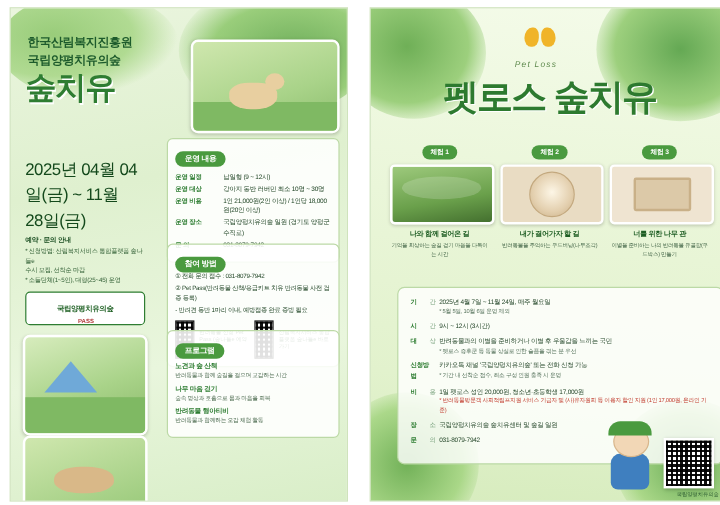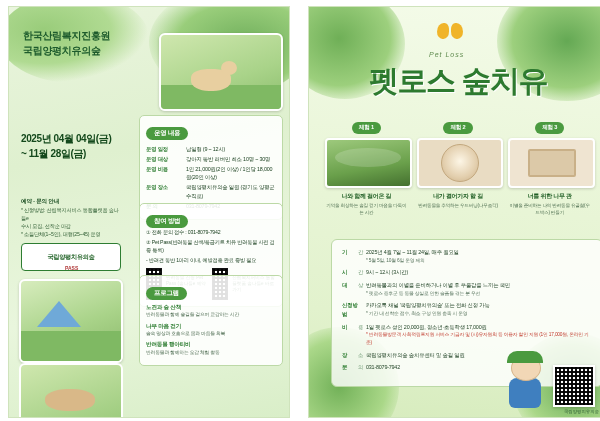--- a/index.html
+++ b/index.html
@@ -22,21 +22,21 @@
   .pl-photo .dog{position:absolute;left:30px;top:34px;width:40px;height:22px;background:#e8cfa0;border-radius:40% 40% 45% 45%;}
   .pl-photo .dog:after{content:"";position:absolute;left:30px;top:-8px;width:16px;height:14px;background:#e8cfa0;border-radius:50%;}
   .pl-photo .ground{position:absolute;left:0;bottom:0;width:100%;height:24px;background:#7fb963;}
   .pl-org{position:absolute;left:14px;top:22px;font-size:10px;color:#1d5b2c;font-weight:bold;line-height:1.45;letter-spacing:-.3px;}
   .pl-title{position:absolute;left:12px;top:52px;font-size:26px;font-weight:bold;color:#1b5e20;line-height:1.08;letter-spacing:-1px;
     text-shadow:1px 1px 0 #ffffff;}
   .pl-title .l2{color:#2e7d32;}
   .pl-period-box{position:absolute;left:12px;top:118px;width:96px;}
   .pl-chip{display:block;background:#3f8f3a;color:#fff;font-size:7.5px;font-weight:bold;text-align:center;
     padding:3px 0;border-radius:9px;letter-spacing:-.3px;}
-  .pl-period-text{margin-top:6px;font-size:10px;font-weight:bold;color:#14491c;line-height:1.5;letter-spacing:-.4px;}
+  .pl-period-text{margin-top:6px;font-size:14px;font-weight:normal;color:#14491c;line-height:1.5;letter-spacing:-.4px;}
   .pl-note{position:absolute;left:12px;top:190px;width:100px;font-size:5.2px;color:#2f5d33;line-height:1.55;letter-spacing:-.2px;}
   .pl-note b{font-size:5.6px;color:#14491c;}
   .pl-badge{position:absolute;left:12px;top:236px;width:98px;height:26px;border:1px solid #2e7d32;border-radius:4px;
     background:#ffffff;display:flex;align-items:center;justify-content:center;font-size:6.2px;color:#1b5e20;font-weight:bold;letter-spacing:-.3px;}
 
   
   .pl-card{position:absolute;right:6px;top:108px;width:130px;background:rgba(255,255,255,.88);
     border:1px solid #bcd9a6;border-radius:5px;padding:5px 6px 7px 6px;}
   .pl-card-title{display:inline-block;background:#4a9a3f;color:#fff;font-size:6.5px;font-weight:bold;
     padding:2px 8px;border-radius:8px;letter-spacing:-.3px;}
@@ -133,20 +133,21 @@
       <div class="ground"></div>
       <div class="dog"></div>
     </div>
 
     <div class="pl-org">
       <div>한국산림복지진흥원</div>
       <div>국립양평치유의숲</div>
     </div>
 
     <div class="pl-title">
+      <div class="l2">숲치유</div>
     </div>
 
     <div class="pl-period-box">
       <div class="pl-period-text">2025년 04월 04일(금) ~
 11월 28일(금)</div>
     </div>
 
     <div class="pl-note">
       <b>예약 · 문의 안내</b>
       <div>* 신청방법: 산림복지서비스 통합플랫폼 숲나들e</div>

